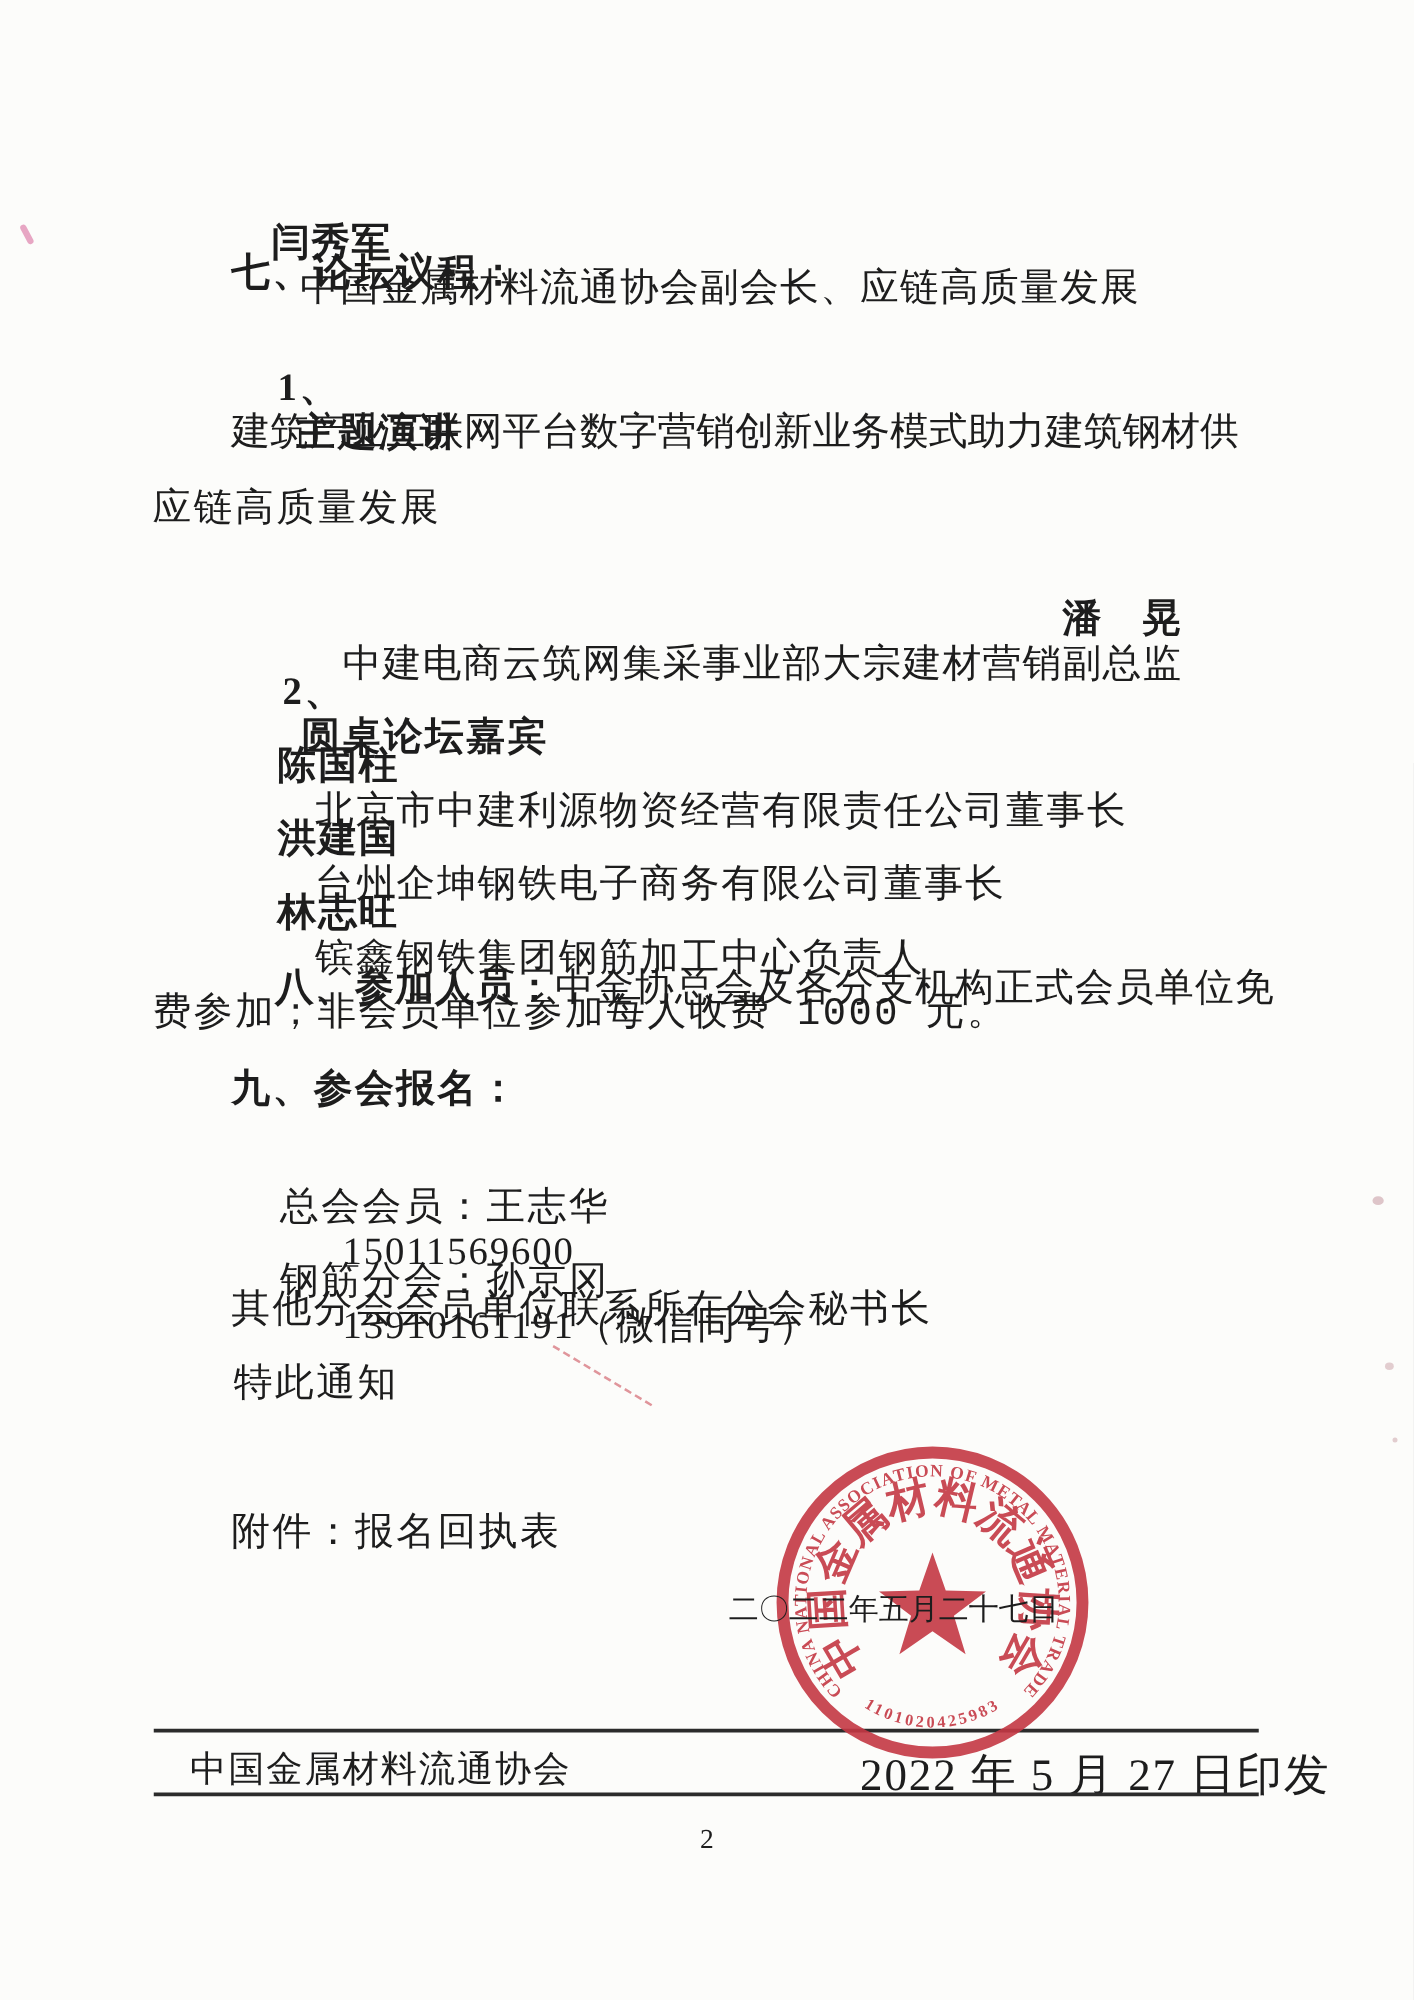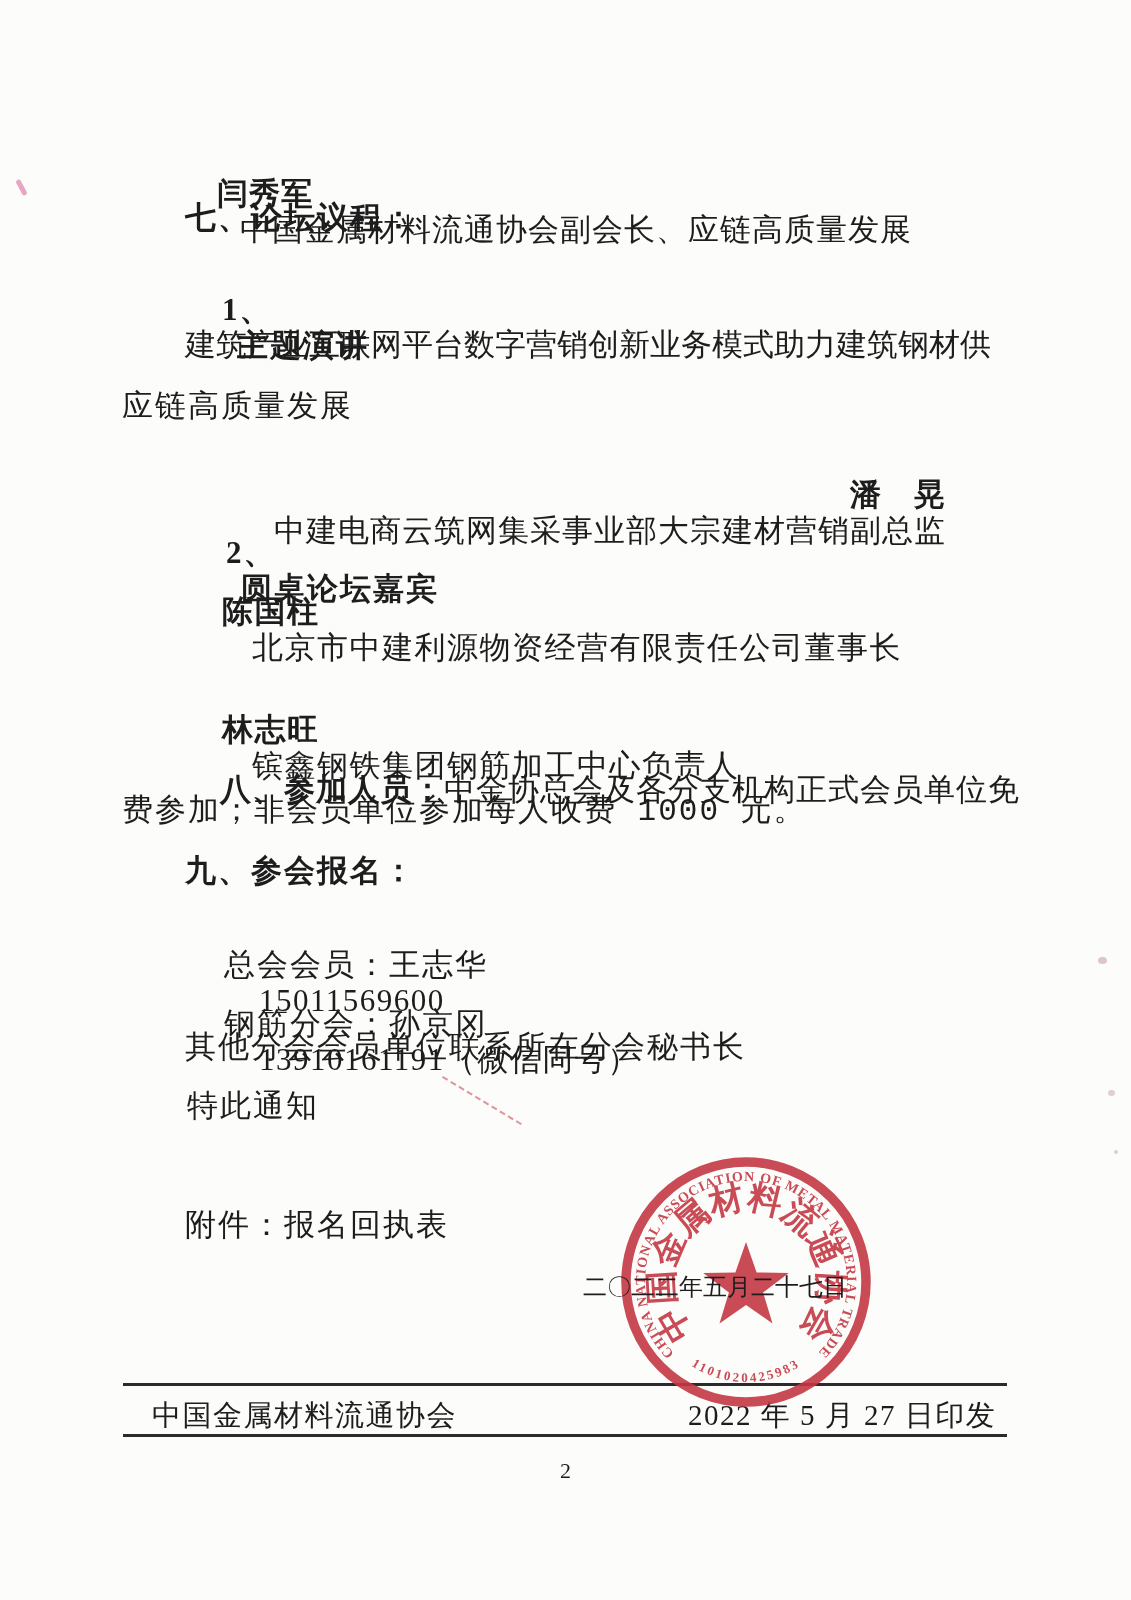--- a/index.html
+++ b/index.html
@@ -20,21 +20,21 @@
     letter-spacing:2px;
     z-index:1;
   }
   .b{font-weight:700;}
   .ls0{letter-spacing:0;margin-top:12px;}
   .ls1{letter-spacing:1px;}
   .ls15{letter-spacing:1.5px;}
   .g15{margin-left:15px;}
   .g23{margin-left:23px;}
   .g30{margin-left:30px;}
-  .g35{margin-left:35px;}
+  .g35{margin-left:50px;}
   .g52{margin-left:52px;}
   .phone{letter-spacing:1.5px;}
   .date-line{
     position:absolute;
     left:583px;top:1271px;
     font-size:24px;letter-spacing:0;
     white-space:pre;
     z-index:3;
   }
   .stamp{
@@ -52,21 +52,21 @@
   }
   .footer-org{
     position:absolute;
     left:152px;top:1396px;
     font-size:29px;letter-spacing:1.5px;
     z-index:1;white-space:pre;
   }
   .footer-date{
     position:absolute;
     left:688px;top:1396px;
-    font-size:29px;letter-spacing:1.5px;
+    font-size:36px;letter-spacing:1.5px;
     z-index:1;white-space:pre;
   }
   .page-number{
     position:absolute;
     left:0;top:1458px;width:1131px;
     text-align:center;
     font-size:22px;
     z-index:1;
   }
   
@@ -120,20 +120,24 @@
 
   <div class="line b" style="top:499px;left:187px;">
     <span>2、</span>
     <span class="g15">圆桌论坛嘉宾</span>
   </div>
 
   <div class="line ls15" style="top:558px;left:185px;">
     <span class="b">陈国柱</span>
     <span class="g30">北京市中建利源物资经营有限责任公司董事长</span>
   </div>
+  <div class="line ls15" style="top:617px;left:185px;">
+    <span class="b">洪建国</span>
+    <span class="g30">台州企坤钢铁电子商务有限公司董事长</span>
+  </div>
   <div class="line ls15" style="top:676px;left:185px;">
     <span class="b">林志旺</span>
     <span class="g30">镔鑫钢铁集团钢筋加工中心负责人</span>
   </div>
 
   <div class="line ls1" style="top:736px;left:185px;">
     <span class="b">八、参加人员：</span><span>中金协总会及各分支机构正式会员单位免</span>
   </div>
   <div class="line" style="top:794px;left:122px;font-family:Liberation Mono, monospace;">费参加；非会员单位参加每人收费 1000 元。</div>
 

